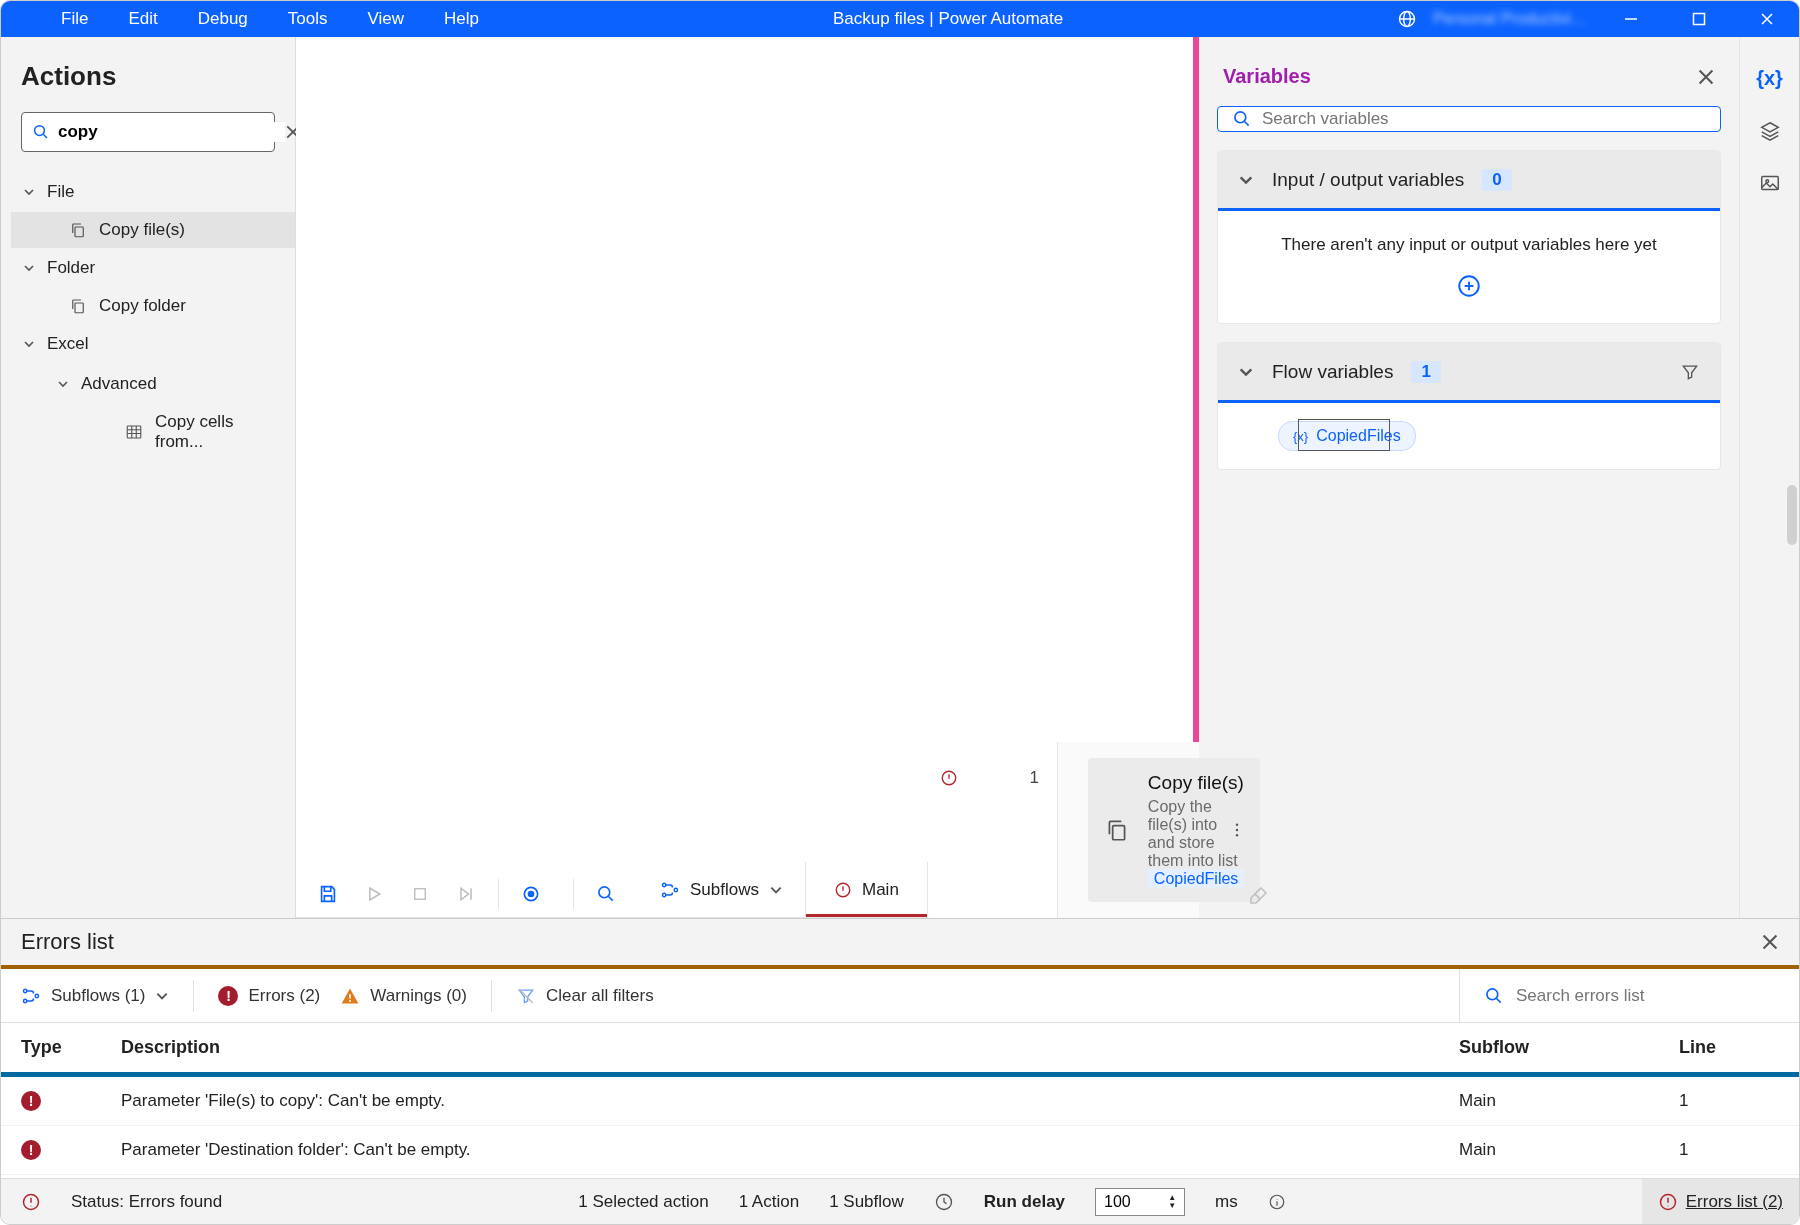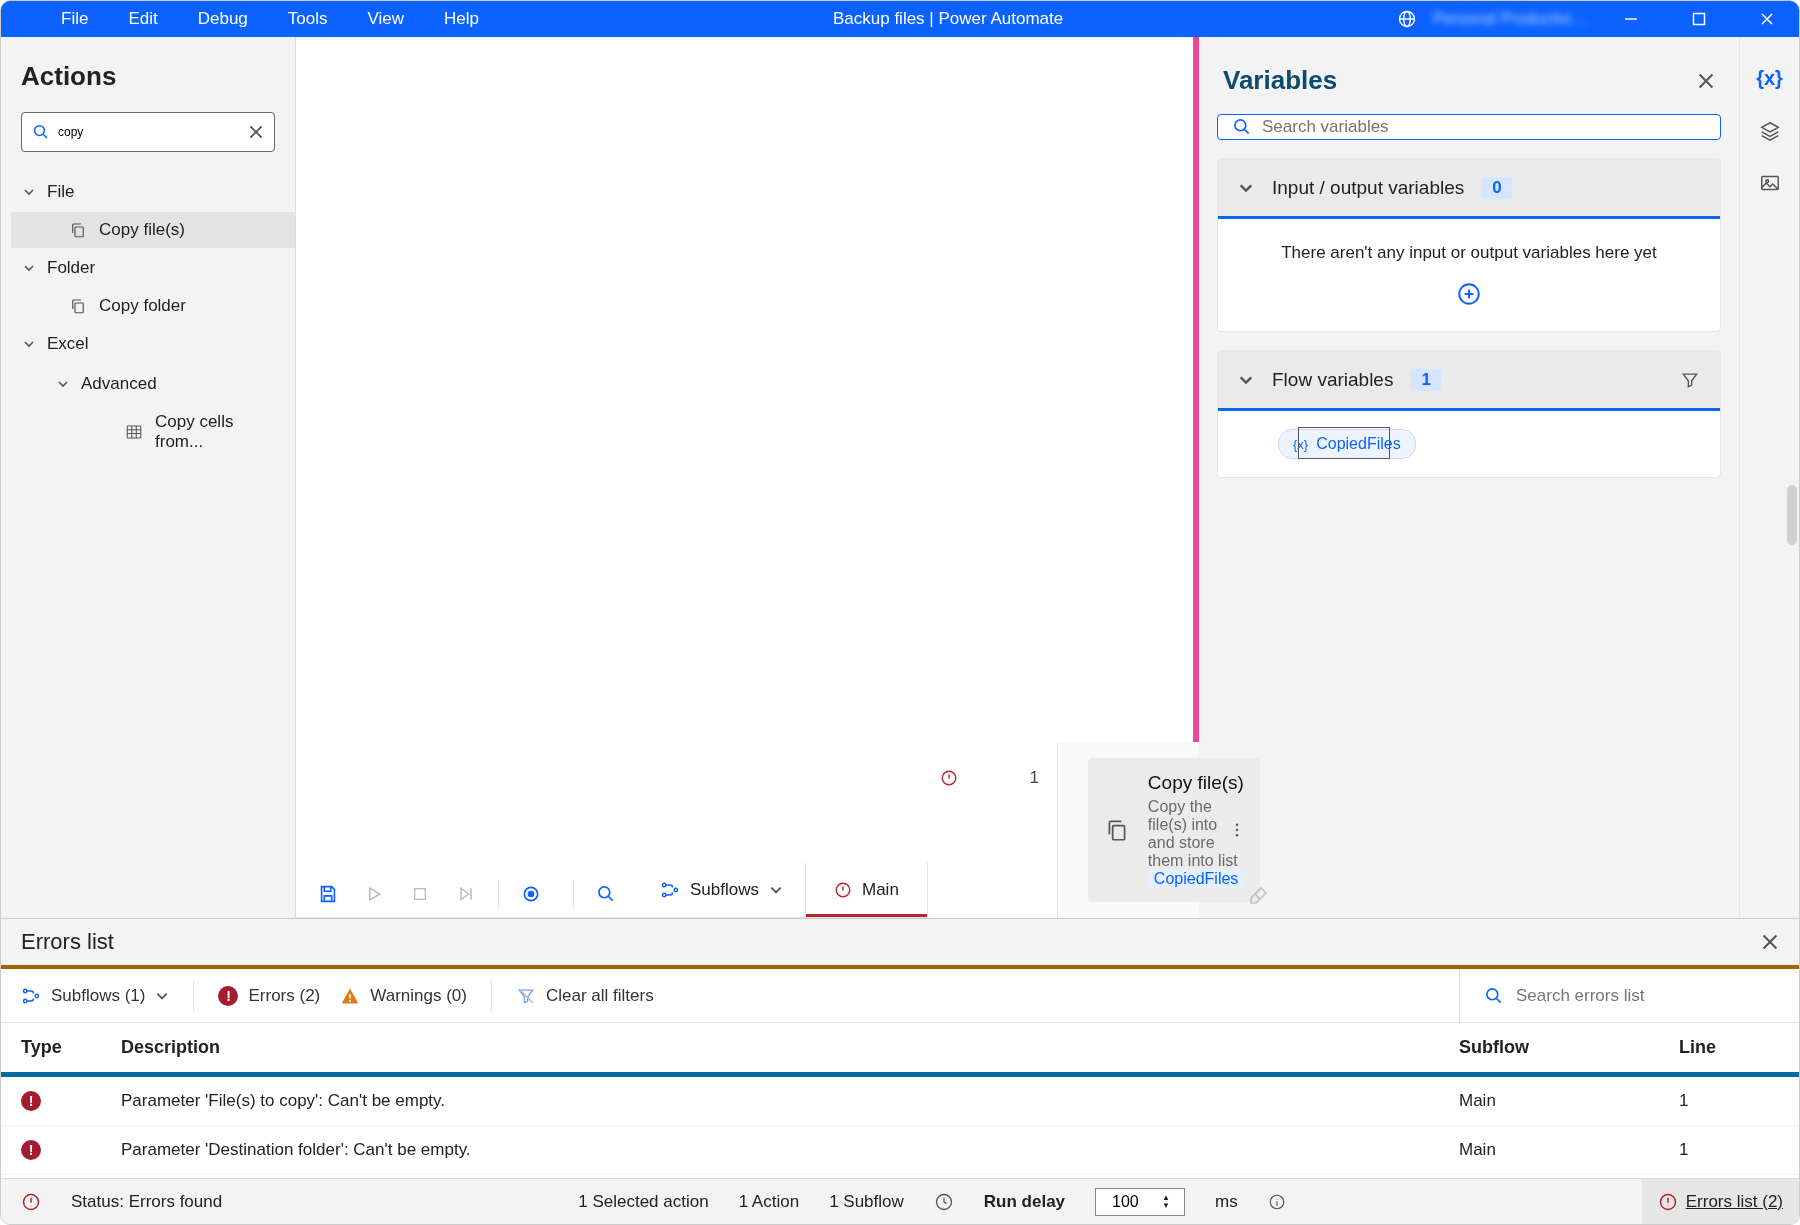--- a/index.html
+++ b/index.html
@@ -17,21 +17,21 @@
 .titlebar .win-btn svg { stroke: #fff; }
 .globe-icon svg { stroke: #fff; }
 
 
 .content { flex: 1; display: flex; min-height: 0; }
 
 
 .actions-panel { width: 295px; background: #f3f3f3; border-right: 1px solid #ddd; display: flex; flex-direction: column; }
 .actions-header { padding: 24px 20px 20px 20px; font-size: 26px; font-weight: 600; color: #222; }
 .actions-search { margin: 0 20px 20px 20px; height: 40px; border: 1px solid #666; border-radius: 4px; background: #fff; display: flex; align-items: center; padding: 0 10px; }
-.actions-search .srch-input { flex: 1; border: none; outline: none; font-size: 12px; padding-left: 8px; }
+.actions-search .srch-input { flex: 1; border: none; outline: none; font-size: 17px; padding-left: 8px; font-weight: bold; }
 .actions-search .clear-btn { cursor: pointer; }
 .actions-tree { padding: 0 0 0 10px; }
 .tree-group-header { display: flex; align-items: center; gap: 10px; padding: 10px 12px; font-size: 17px; color: #222; cursor: pointer; }
 .tree-item { display: flex; align-items: center; gap: 12px; padding: 8px 12px 8px 58px; font-size: 17px; color: #222; cursor: pointer; }
 .tree-item.selected { background: #e3e3e3; }
 .tree-sub-group { padding-left: 28px; }
 .chev { width: 14px; }
 
 
 .canvas { flex: 1; display: flex; flex-direction: row; background: #fff; min-width: 0; border-right: 6px solid #ec4899; align-items: flex-end; }
@@ -50,21 +50,21 @@
 .step-card { background: #EBEBEB; border-radius: 4px; display: flex; align-items: center; padding: 14px 16px; gap: 18px; position: relative; }
 .step-card .title { font-size: 19px; color: #111; font-weight: 500; }
 .step-card .desc { font-size: 16px; color: #6a6a6a; margin-top: 4px; }
 .step-card .desc .link { color: #0b62ff; background: #e4efff; padding: 1px 6px; border-radius: 3px; }
 .step-card .more { position: absolute; right: 14px; top: 50%; transform: translateY(-50%); cursor: pointer; color:#555;}
 .eraser { position: absolute; right: 20px; bottom: 10px; opacity: .45; }
 
 
 .vars-panel { width: 540px; background: #f3f3f3; display: flex; flex-direction: column; padding: 14px 18px 18px 18px; gap: 18px; }
 .vars-header { display: flex; align-items: center; justify-content: space-between; padding: 14px 6px 0 6px; }
-.vars-header .title { font-size: 26px; font-weight: 600; color: #0c4a6e; }
+.vars-header .title { font-size: 20px; font-weight: 600; color: #a21caf; }
 .vars-header .close { cursor: pointer; }
 .vars-search { height: 26px; border: 1px solid #0b62ff; border-radius: 4px; background:#fff; display: flex; align-items:center; padding: 0 14px; gap:10px; }
 .vars-search input { flex:1; border:none; outline:none; font-size:17px; }
 .var-section { background:#fff; border:1px solid #e7e7e7; border-radius:4px; overflow:hidden; }
 .var-section-header { height:60px; background:#eaeaea; display:flex; align-items:center; padding: 0 20px; gap:18px; border-bottom:3px solid #0b62ff; font-size:19px; color:#222; }
 .var-section-header .count-badge { background:#d7e6ff; color:#0b62ff; font-weight:600; padding: 1px 10px; border-radius:3px; font-size:17px;}
 .var-section-header .spacer { flex:1; }
 .var-section-body { padding: 24px; display:flex; flex-direction:column; align-items:center; gap: 18px; font-size:17px; color:#222; text-align:center;}
 .var-section-body.flowvars { align-items:flex-start; padding: 18px 20px; }
 .var-chip { display:inline-flex; align-items:center; gap:8px; border:1px solid #c7d9ff; background:#eef4ff; color:#0b62ff; padding:5px 14px; border-radius:14px; font-size:16px;}
@@ -92,21 +92,21 @@
 .errors-table .trow { display:flex; padding: 14px 20px; font-size:17px; color:#222; border-bottom:1px solid #f2f2f2; align-items:center; }
 .col-type { width: 100px; }
 .col-desc { flex:1; }
 .col-sub { width: 220px; }
 .col-line { width: 100px; }
 .err-dot { width:20px; height:20px; border-radius:50%; background:#a41d2e; display:inline-flex; align-items:center; justify-content:center; color:#fff; font-size:14px; font-weight:700;}
 
 
 .statusbar { height:46px; background:#f3f3f3; border-top:1px solid #ddd; display:flex; align-items:center; padding: 0 20px; gap: 30px; font-size:17px; color:#222;}
 .statusbar .spacer { flex:1; }
-.statusbar .delay-input { width:90px; height:28px; border:1px solid #888; background:#fff; display:flex; align-items:center; padding:0 16px;}
+.statusbar .delay-input { width:90px; height:28px; border:1px solid #888; background:#fff; display:flex; align-items:center; padding:0 8px;}
 .statusbar .delay-input input { border:none; outline:none; width:50px; font-size:16px;}
 .statusbar .spin-btns { display:flex; flex-direction:column; margin-left:auto;}
 .statusbar .spin-btns span { font-size:8px; line-height:8px; cursor:pointer;}
 .errs-link { display:flex; align-items:center; gap:8px; background:#e6e6e6; height:100%; padding:0 16px; margin-right:-20px; cursor:pointer;}
 .errs-link .lbl { text-decoration: underline; }
 
 
 svg { display:block; }
 .muted { color:#888; }
 

